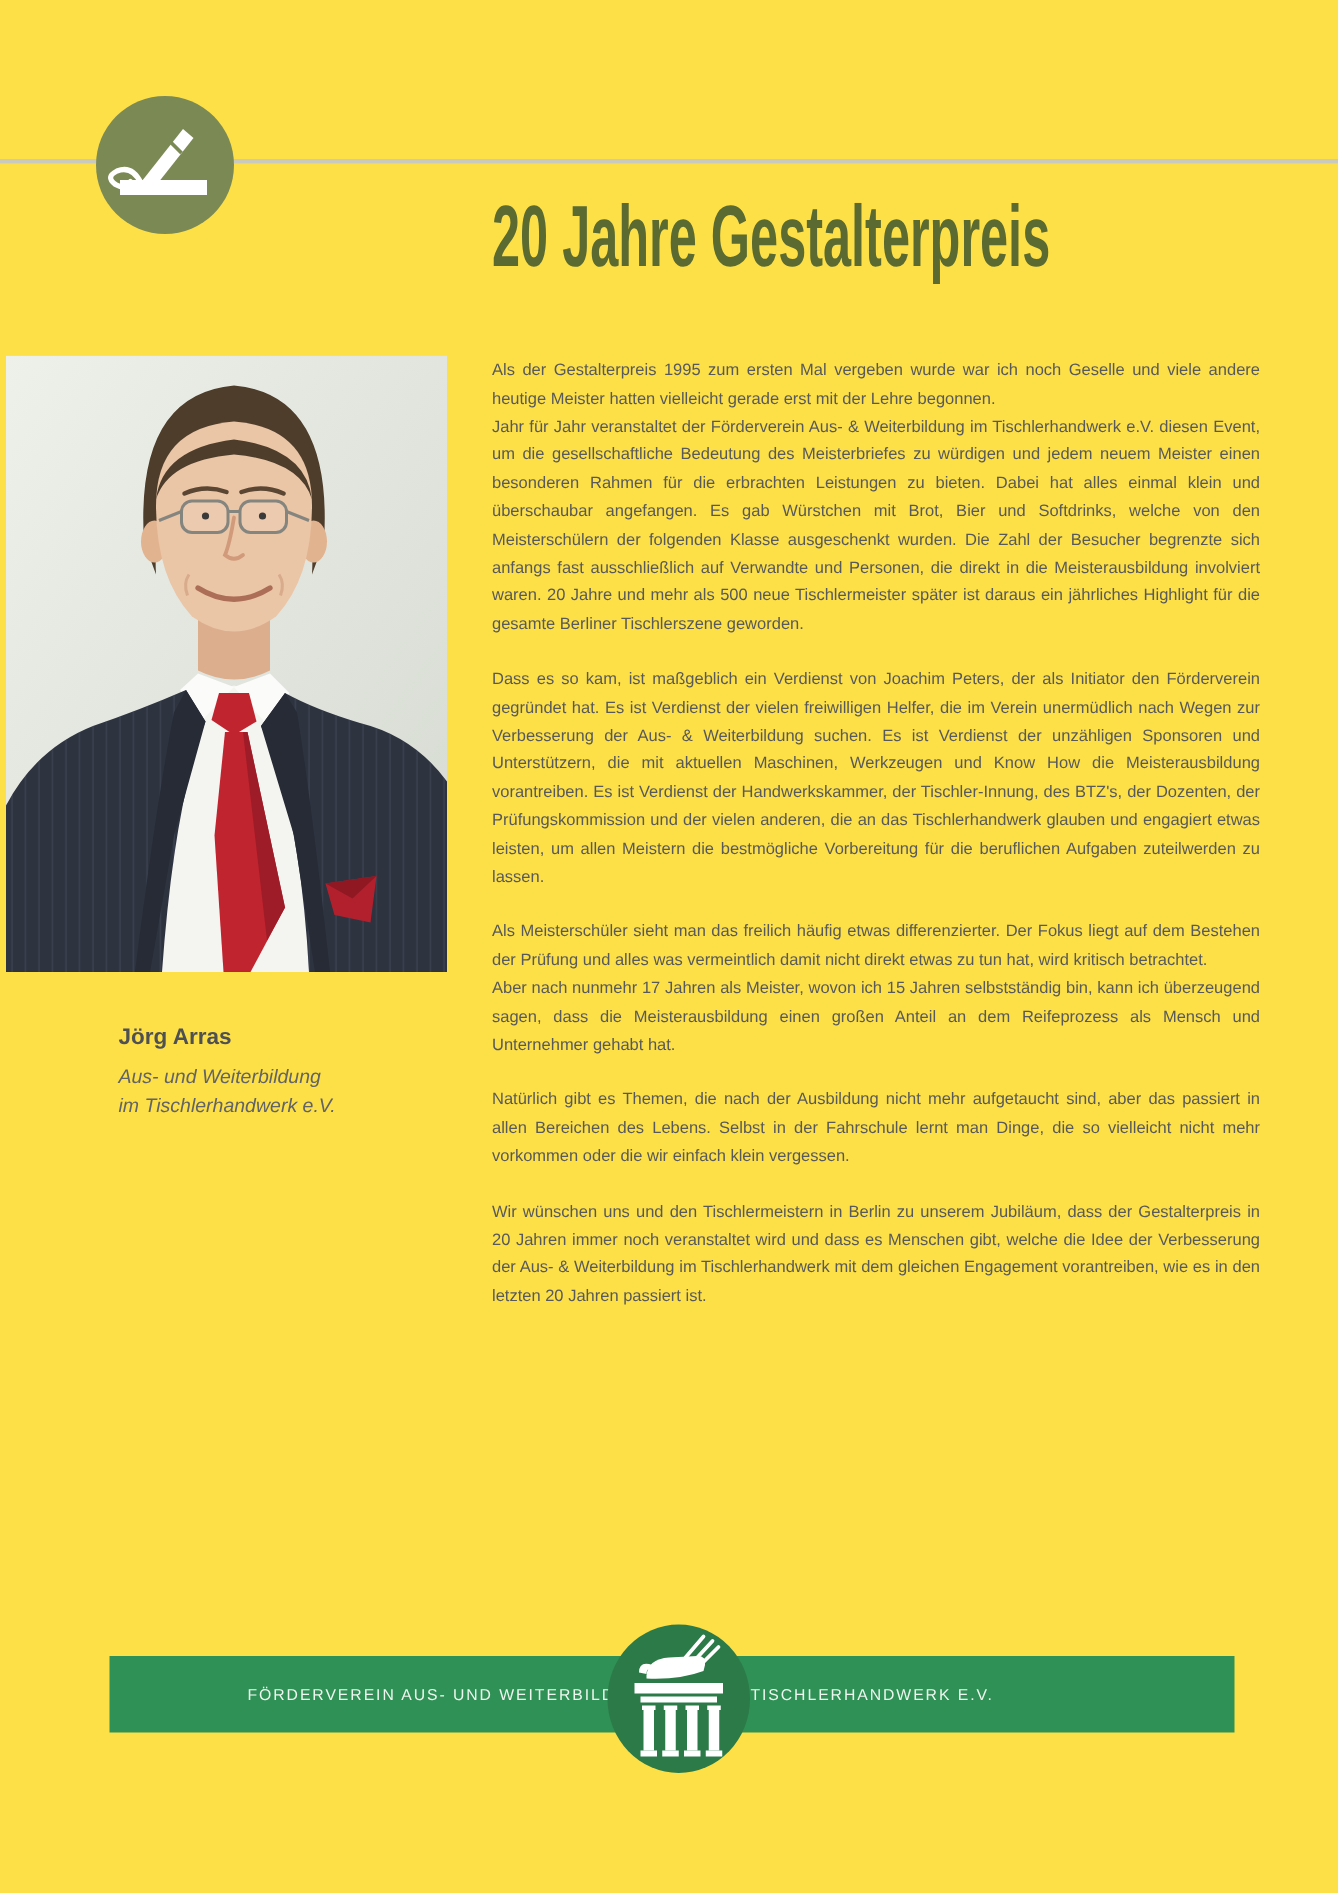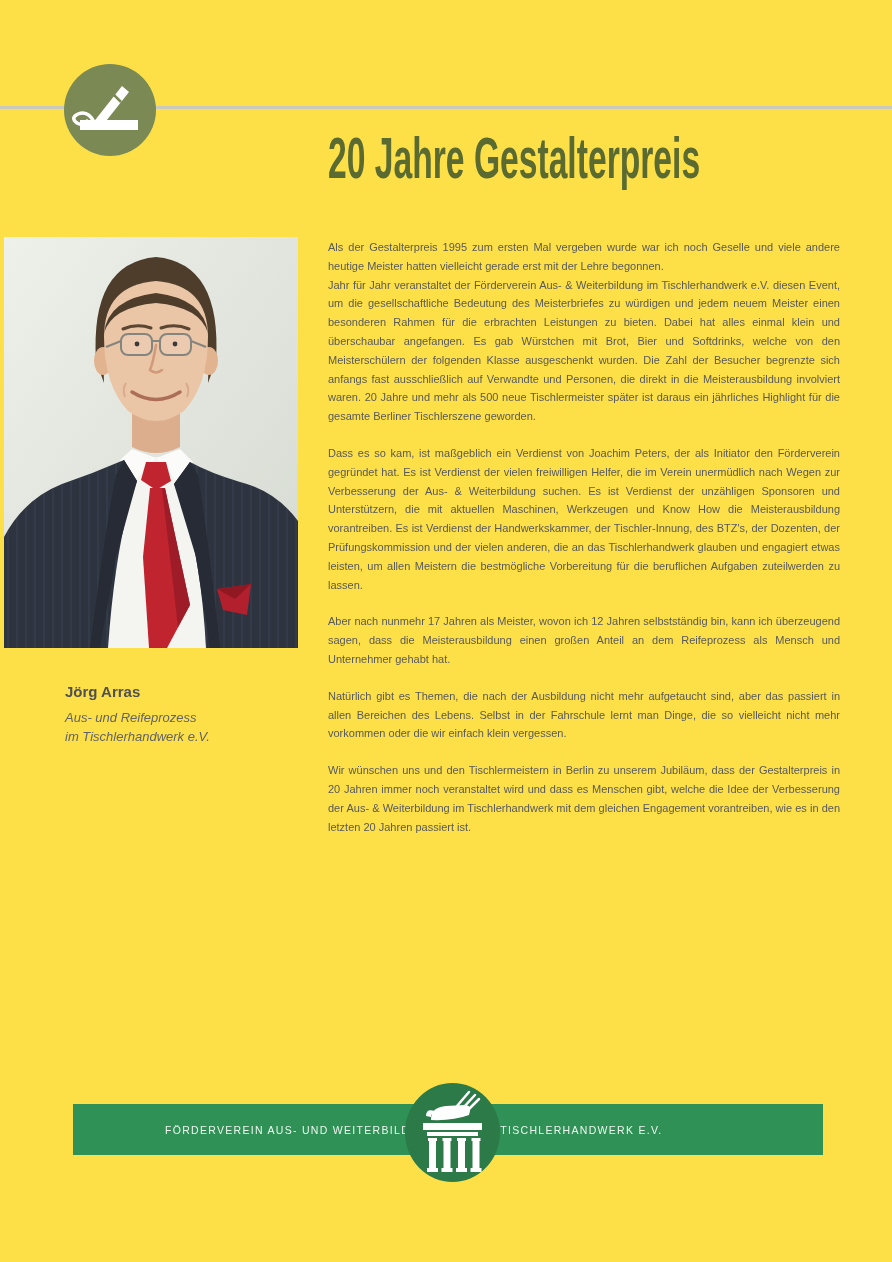--- a/index.html
+++ b/index.html
@@ -17,21 +17,21 @@
   .title{
     position:absolute;left:328px;top:128px;margin:0;
     font-size:58px;font-weight:bold;line-height:60px;color:#5a6a30;
     white-space:nowrap;transform:scaleX(0.58);transform-origin:left top;
     letter-spacing:0px;
   }
   
   .photo{position:absolute;left:4px;top:237px;width:294px;height:411px;overflow:hidden;}
   .photo svg{display:block;}
   
-  .contact{position:absolute;left:65px;top:682px;color:#626366;}
+  .contact{position:absolute;left:79px;top:682px;color:#626366;}
   .contact .name{font-size:15px;font-weight:bold;font-style:normal;color:#4f5052;margin-bottom:6px;}
   .contact div{font-size:13px;font-style:italic;line-height:19.5px;}
   .contact .gap{height:16px;}
   
   .article{
     position:absolute;left:328px;top:238px;width:512px;
     color:#58595b;font-size:11px;line-height:18.8px;
     text-align:justify;hyphens:auto;-webkit-hyphens:auto;
   }
   .para{margin:0 0 18px 0;}
@@ -130,35 +130,36 @@
       <path d="M152,108 Q149,126 146,133 Q152,138 158,133" fill="none" stroke="#d09a7b" stroke-width="2.5" stroke-linecap="round"></path>
 
       <path d="M128,155 Q152,170 176,155" fill="none" stroke="#ad6e57" stroke-width="3.5" stroke-linecap="round"></path>
       <path d="M122,146 Q118,152 121,160" fill="none" stroke="#d8ab8c" stroke-width="2"></path>
       <path d="M182,146 Q186,152 183,160" fill="none" stroke="#d8ab8c" stroke-width="2"></path>
     </svg>
   </div>
 
   <div class="contact">
     <div class="name">Jörg Arras</div>
-    <div>Aus- und Reifeprozess</div>
+    <div>Aus- und Weiterbildung</div>
     <div>im Tischlerhandwerk e.V.</div>
     <div class="gap"></div>
   </div>
 
   <div class="article">
     <div class="para">
       <div class="seg">Als der Gestalterpreis 1995 zum ersten Mal vergeben wurde war ich noch Geselle und viele andere heutige Meister hatten vielleicht gerade erst mit der Lehre begonnen.</div>
       <div class="seg">Jahr für Jahr veranstaltet der Förderverein Aus- &amp; Weiterbildung im Tischlerhandwerk e.V. diesen Event, um die gesellschaftliche Bedeutung des Meisterbriefes zu würdigen und jedem neuem Meister einen besonderen Rahmen für die erbrachten Leistungen zu bieten. Dabei hat alles einmal klein und überschaubar angefangen. Es gab Würstchen mit Brot, Bier und Softdrinks, welche von den Meisterschülern der folgenden Klasse ausgeschenkt wurden. Die Zahl der Besucher begrenzte sich anfangs fast ausschließlich auf Verwandte und Personen, die direkt in die Meisterausbildung involviert waren. 20 Jahre und mehr als 500 neue Tischlermeister später ist daraus ein jährliches Highlight für die gesamte Berliner Tischlerszene geworden.</div>
     </div>
     <div class="para">
       <div class="seg">Dass es so kam, ist maßgeblich ein Verdienst von Joachim Peters, der als Initiator den Förderverein gegründet hat. Es ist Verdienst der vielen freiwilligen Helfer, die im Verein unermüdlich nach Wegen zur Verbesserung der Aus- &amp; Weiterbildung suchen. Es ist Verdienst der unzähligen Sponsoren und Unterstützern, die mit aktuellen Maschinen, Werkzeugen und Know How die Meisterausbildung vorantreiben. Es ist Verdienst der Handwerkskammer, der Tischler-Innung, des BTZ's, der Dozenten, der Prüfungskommission und der vielen anderen, die an das Tischlerhandwerk glauben und engagiert etwas leisten, um allen Meistern die bestmögliche Vorbereitung für die beruflichen Aufgaben zuteilwerden zu lassen.</div>
     </div>
     <div class="para">
-      <div class="seg">Aber nach nunmehr 17 Jahren als Meister, wovon ich 12 Jahren selbstständig bin, kann ich überzeugend sagen, dass die Meisterausbildung einen großen Anteil an dem Reifeprozess als Mensch und Unternehmer gehabt hat.</div>
+      <div class="seg">Als Meisterschüler sieht man das freilich häufig etwas differenzierter. Der Fokus liegt auf dem Bestehen der Prüfung und alles was vermeintlich damit nicht direkt etwas zu tun hat, wird kritisch betrachtet.</div>
+      <div class="seg">Aber nach nunmehr 17 Jahren als Meister, wovon ich 15 Jahren selbstständig bin, kann ich überzeugend sagen, dass die Meisterausbildung einen großen Anteil an dem Reifeprozess als Mensch und Unternehmer gehabt hat.</div>
     </div>
     <div class="para">
       <div class="seg">Natürlich gibt es Themen, die nach der Ausbildung nicht mehr aufgetaucht sind, aber das passiert in allen Bereichen des Lebens. Selbst in der Fahrschule lernt man Dinge, die so vielleicht nicht mehr vorkommen oder die wir einfach klein vergessen.</div>
     </div>
     <div class="para">
       <div class="seg">Wir wünschen uns und den Tischlermeistern in Berlin zu unserem Jubiläum, dass der Gestalterpreis in 20 Jahren immer noch veranstaltet wird und dass es Menschen gibt, welche die Idee der Verbesserung der Aus- &amp; Weiterbildung im Tischlerhandwerk mit dem gleichen Engagement vorantreiben, wie es in den letzten 20 Jahren passiert ist.</div>
     </div>
   </div>
 
   <div class="footer-bar">

